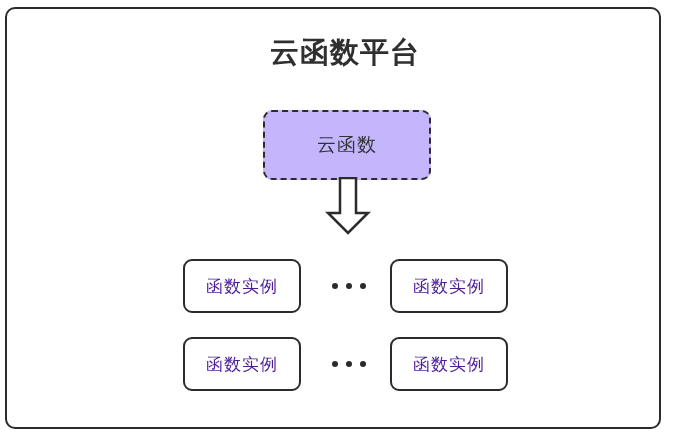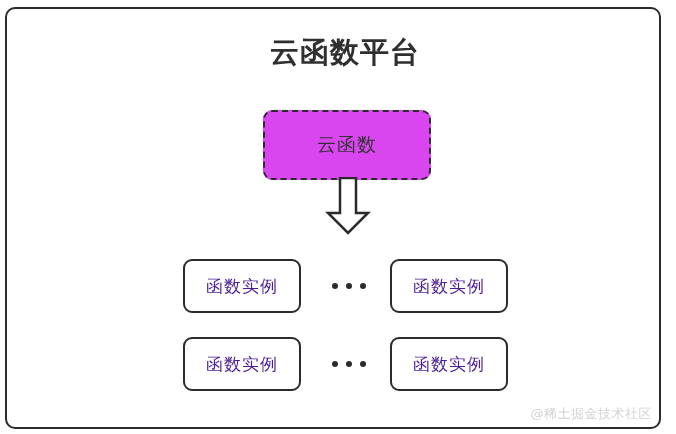--- a/index.html
+++ b/index.html
@@ -50,21 +50,21 @@
   
   .cloud-function-box {
     position: absolute;
     left: 256px;
     top: 101px;
     width: 168px;
     height: 70px;
     box-sizing: border-box;
     border: 2px dashed #2b2b2b;
     border-radius: 9px;
-    background: #d946ef;
+    background: #c4b5fd;
     display: flex;
     align-items: center;
     justify-content: center;
   }
   .cloud-function-label {
     font-size: 19px;
     color: #333333;
     letter-spacing: 1px;
     white-space: nowrap;
   }
@@ -181,16 +181,15 @@
       <div class="ellipsis">
         <span class="dot"></span>
         <span class="dot"></span>
         <span class="dot"></span>
       </div>
       <div class="instance-box right">
         <span class="instance-label">函数实例</span>
       </div>
     </div>
 
-    <div class="watermark">@稀土掘金技术社区</div>
 
   </div>
 </div>
 
 </body></html>

